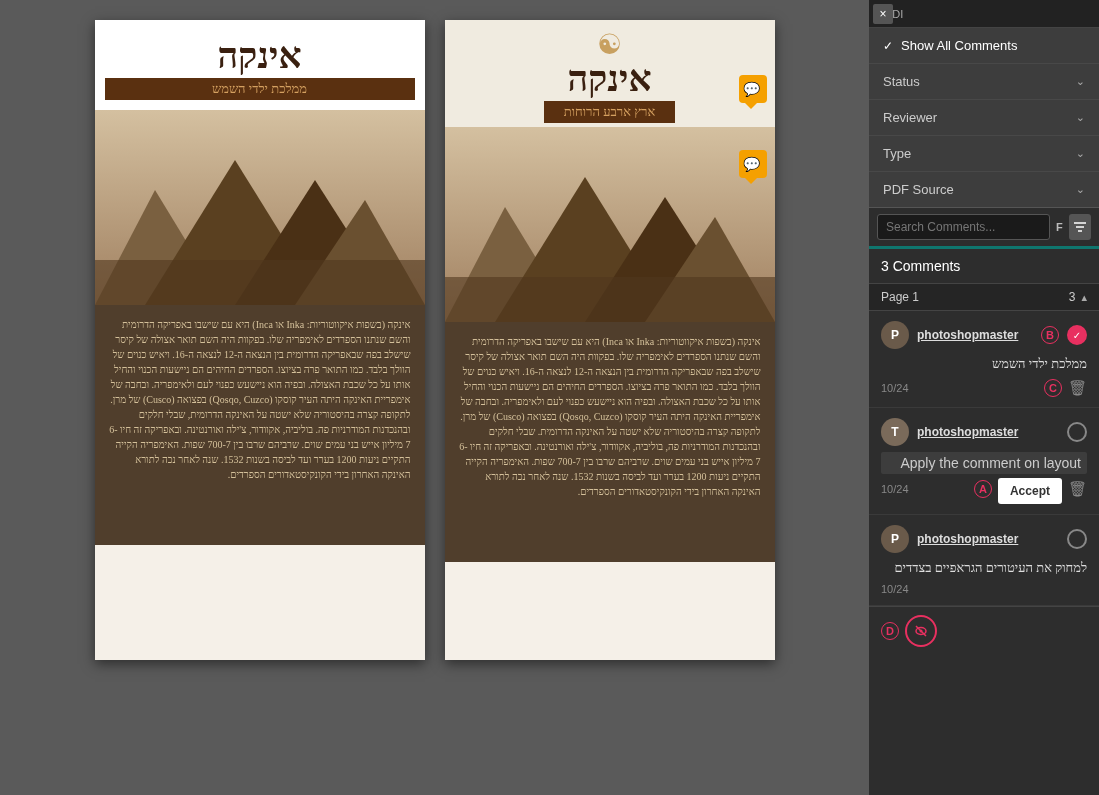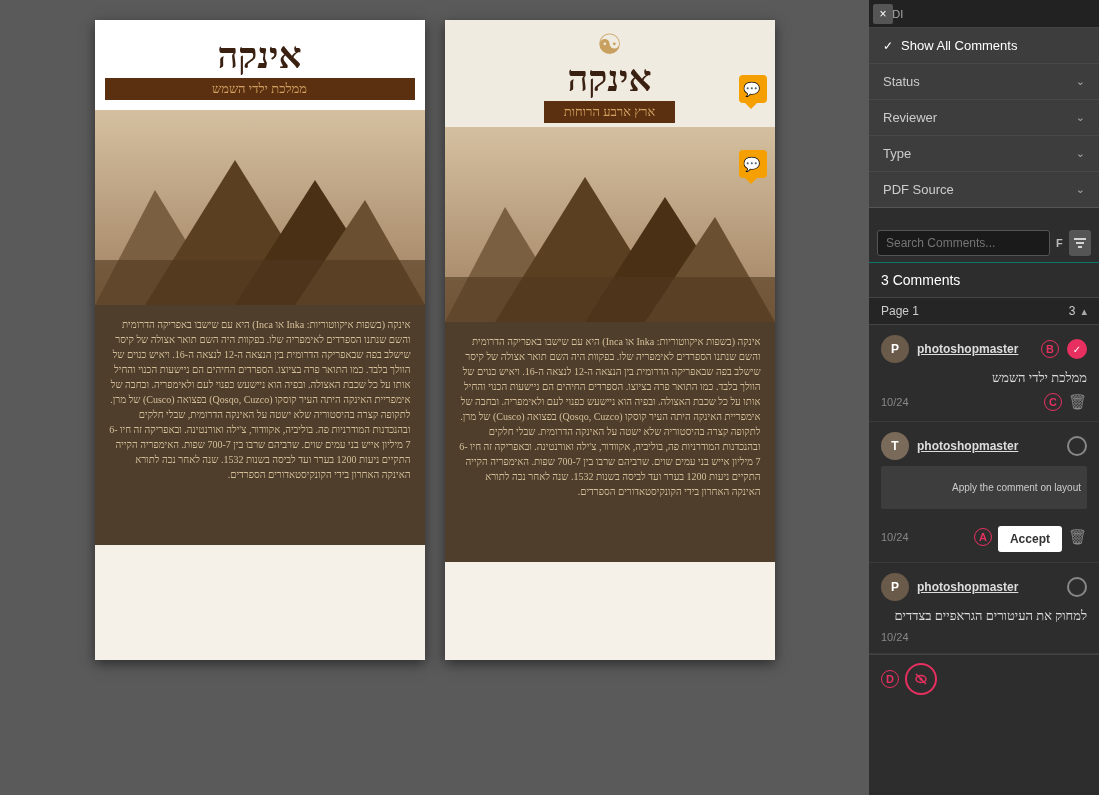--- a/index.html
+++ b/index.html
@@ -187,22 +187,21 @@
       color: #aaaaaa;
       font-size: 11px;
     }
 
     .panel-toolbar {
       display: flex;
       align-items: center;
       padding: 6px 8px;
       gap: 6px;
       background: #2d2d2d;
-      border-bottom: 1px solid #0f766e;
-      margin-top: 16px;
+      border-bottom: 3px solid #0f766e;
     }
 
     .search-box {
       flex: 1;
       background: #1a1a1a;
       border: 1px solid #555;
       border-radius: 3px;
       padding: 5px 8px;
       color: #aaa;
       font-size: 12px;
@@ -585,21 +584,21 @@
   <div class="comment-card" style="position:relative;">
     <div class="comment-header">
       <div class="avatar avatar-t">
         <span>T</span>
       </div>
       <span class="commenter-name">photoshopmaster</span>
       <div class="resolved-check" style="border-color:#888;">
       </div>
     </div>
 
-    <div style="background:#3d3d3d; color:#ccc; font-size:10px; padding:16px 6px; border-radius:2px; margin-bottom:13px; text-align:right;">Apply the comment on layout</div>
+    <div style="background:#3d3d3d; color:#ccc; font-size:14px; padding:3px 6px; border-radius:2px; margin-bottom:0; text-align:right;">Apply the comment on layout</div>
     <div style="display:flex; align-items:center; justify-content:space-between;">
       <span class="comment-date">10/24</span>
       <div style="display:flex; align-items:center; gap:6px;">
 
         <span style="color:#e83060; font-size:11px; font-weight:bold; border:1px solid #e83060; border-radius:50%; width:18px; height:18px; display:flex; align-items:center; justify-content:center;">A</span>
         <div class="accept-tooltip">Accept</div>
         <button class="delete-btn" style="position:static;">
           <span class="delete-icon">🗑</span>
         </button>
       </div>

